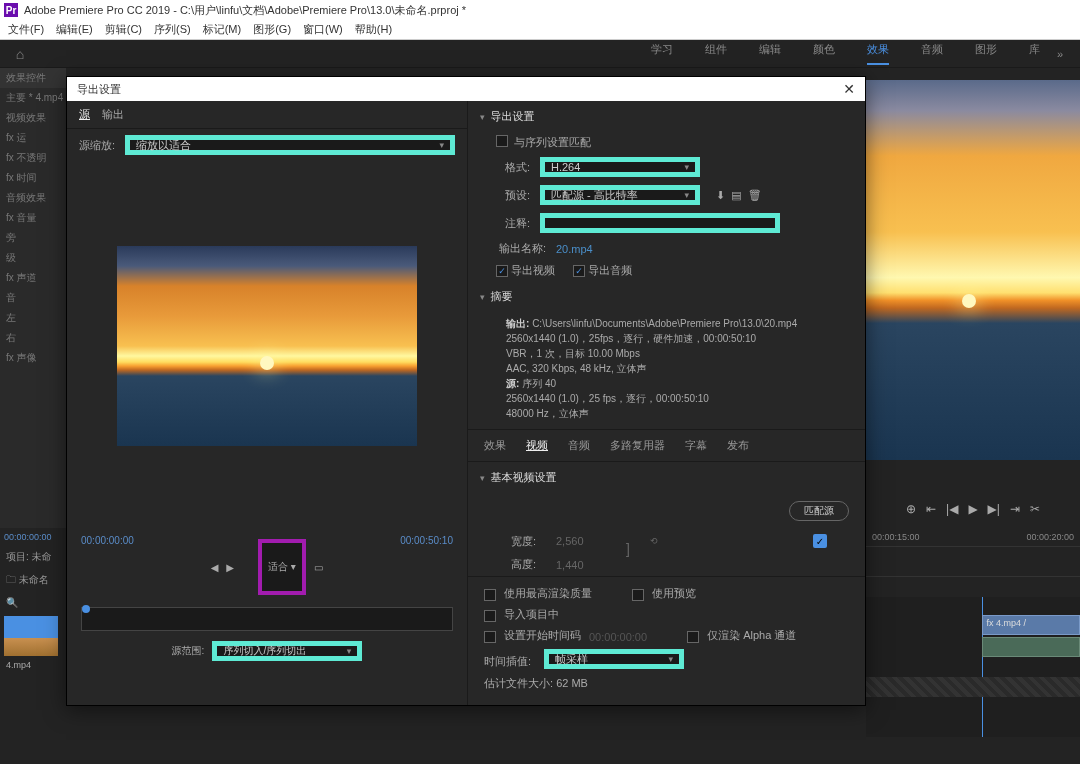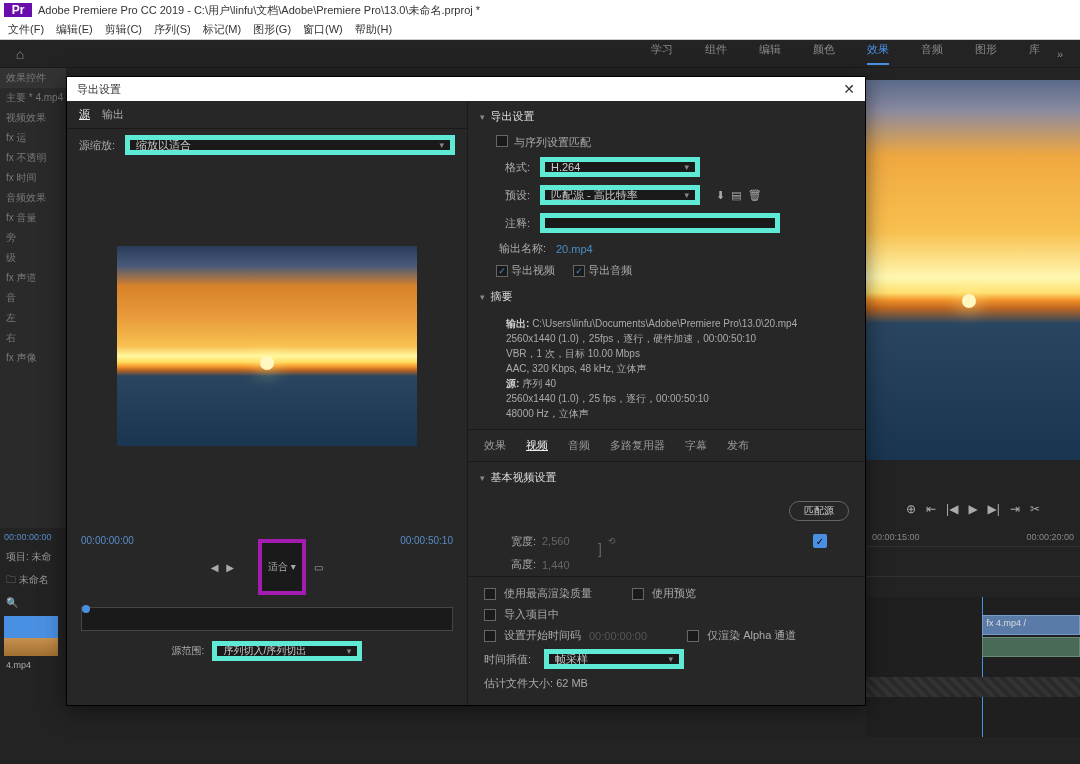--- a/index.html
+++ b/index.html
@@ -1,19 +1,19 @@
 <!DOCTYPE html>
 <html><head>
 <meta charset="utf-8">
 <style>
 * { margin: 0; padding: 0; box-sizing: border-box; font-family: "Microsoft YaHei", Arial, sans-serif; }
 body { background: #232323; color: #ccc; font-size: 11px; overflow: hidden; width: 1080px; height: 764px; position: relative; }
 
 .titlebar { background: #fff; height: 20px; display: flex; align-items: center; padding: 0 4px; color: #333; font-size: 11px; }
-.pr-icon { width: 28px; height: 14px; background: #6a0dad; margin-right: 6px; display: flex; align-items: center; justify-content: center; color: #fff; font-size: 12px; font-weight: bold; }
+.pr-icon { width: 14px; height: 14px; background: #6a0dad; margin-right: 6px; display: flex; align-items: center; justify-content: center; color: #fff; font-size: 10px; font-weight: bold; }
 .menubar { background: #fff; height: 20px; display: flex; align-items: center; padding: 0 8px; color: #333; font-size: 11px; gap: 12px; border-bottom: 1px solid #ccc; }
 .menubar span { cursor: pointer; }
 
 .workspace-tabs { background: #232323; height: 28px; display: flex; align-items: center; border-bottom: 1px solid #1a1a1a; }
 .home-icon { width: 40px; text-align: center; color: #888; font-size: 14px; }
 .ws-tabs-center { flex: 1; display: flex; justify-content: flex-end; gap: 32px; color: #888; }
 .ws-tabs-center .active { color: #4a90e2; border-bottom: 2px solid #4a90e2; padding-bottom: 6px; }
 .ws-more { width: 40px; text-align: center; color: #888; }
 
 .main-area { position: relative; height: 696px; background: #232323; }
@@ -64,28 +64,28 @@
 .summary { padding: 4px 28px 8px 38px; color: #aaa; font-size: 10px; line-height: 15px; }
 .summary b { color: #ccc; }
 
 .right-tabs { display: flex; gap: 20px; padding: 8px 16px; color: #999; font-size: 11px; border-top: 1px solid #1a1a1a; border-bottom: 1px solid #1a1a1a; }
 .right-tabs .sel { color: #eee; text-decoration: underline; }
 
 .match-btn { display: flex; justify-content: flex-end; padding: 8px 16px; }
 .pill-btn { border: 1px solid #666; border-radius: 10px; padding: 2px 14px; color: #ccc; background: transparent; cursor: pointer; font-size: 10px; }
 .pill-btn.primary { border-color: #aaa; }
 
-.dims-row { display: flex; align-items: center; padding: 4px 28px; color: #aaa; font-size: 11px; gap: 6px; }
+.dims-row { display: flex; align-items: center; padding: 4px 28px; color: #aaa; font-size: 11px; gap: 20px; }
 .dims-row .val { color: #666; width: 50px; }
 .link-bracket { color: #666; font-size: 14px; }
 .toggle-chk { width: 14px; height: 14px; background: #4a90e2; border-radius: 2px; margin-left: auto; margin-right: 10px; display: flex; align-items: center; justify-content: center; color: #000; font-size: 10px; }
 
 
 .dlg-bottom { border-top: 1px solid #1a1a1a; padding: 6px 16px 10px; }
-.bot-row { display: flex; align-items: center; gap: 8px; padding: 3px 0; color: #aaa; font-size: 11px; }
+.bot-row { display: flex; align-items: flex-end; gap: 8px; padding: 3px 0; color: #aaa; font-size: 11px; }
 .bot-row .spacer { width: 24px; }
 .est-row { padding: 4px 0; color: #aaa; font-size: 11px; }
 .btn-row { display: flex; justify-content: center; gap: 18px; padding: 8px 0 4px; }
 
 
 .bg-right { position: absolute; left: 866px; top: 12px; width: 214px; height: 684px; background: #232323; }
 .program-img { width: 214px; height: 380px; background: linear-gradient(180deg,#5a6a8a 0%,#8a8aa0 8%,#f0a840 20%,#f8c050 40%,#fff8b0 52%,#ffe070 56%,#f09028 58%,#c06820 60%,#2a4560 64%,#1a3550 100%); position: relative; overflow: hidden; }
 .program-img .sun { bottom: 40%; left: 48%; }
 .transport { display: flex; gap: 10px; justify-content: center; padding: 12px 0; color: #aaa; font-size: 12px; }
 .tl-ruler { display: flex; justify-content: space-between; padding: 4px 6px; color: #888; font-size: 9px; border-bottom: 1px solid #333; }

